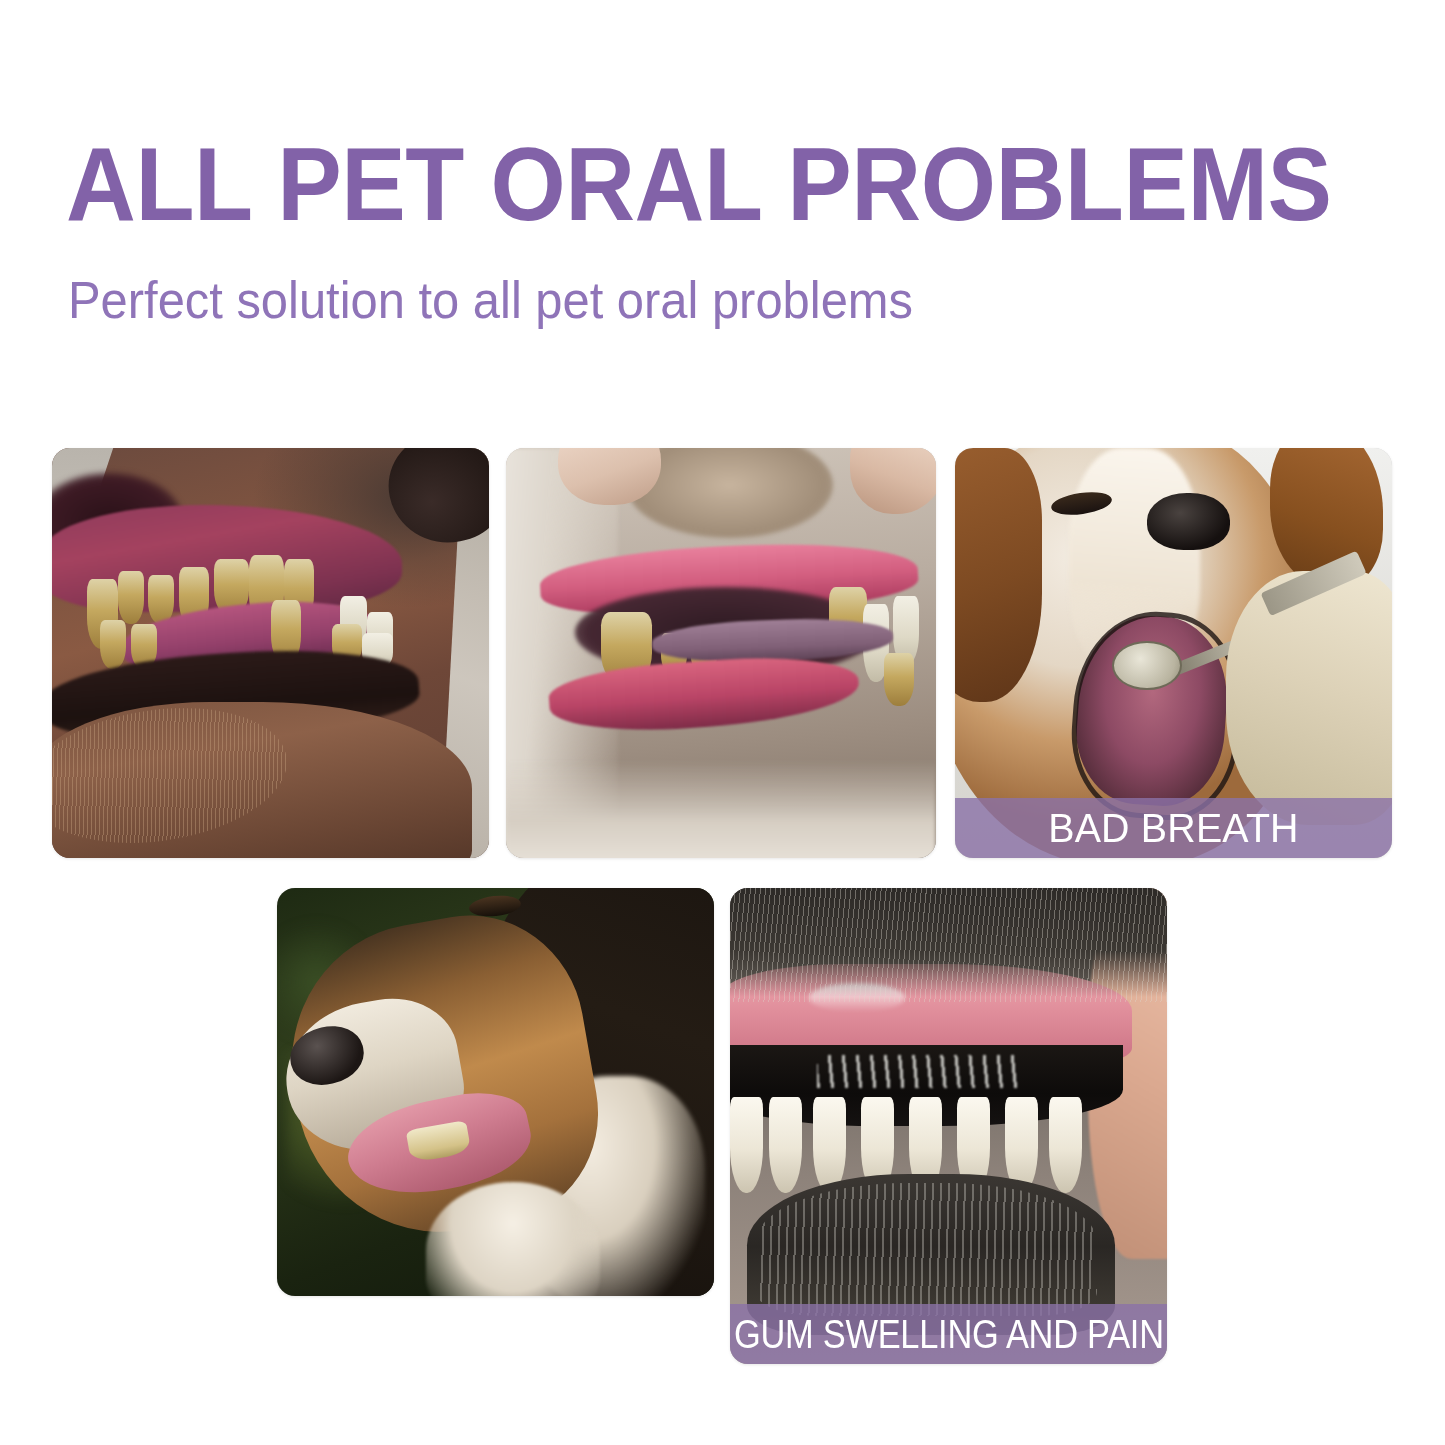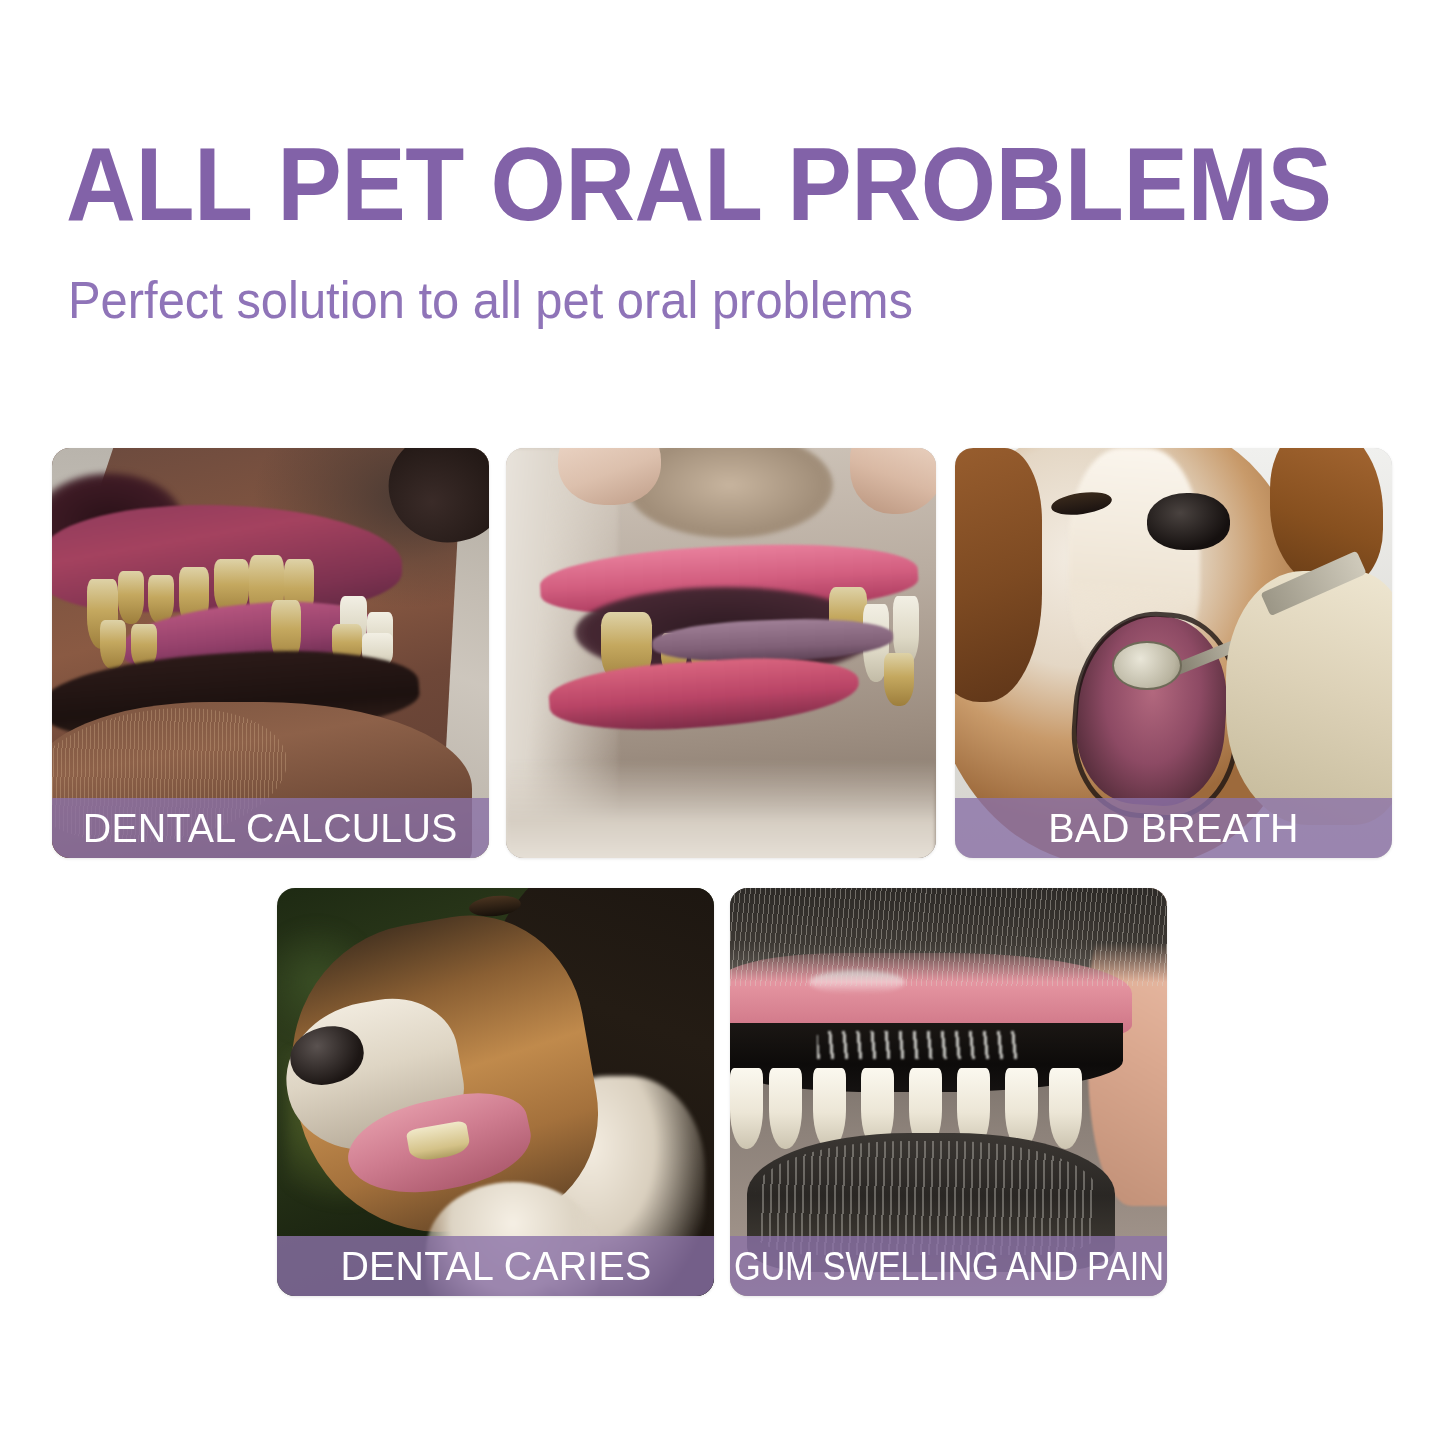--- a/index.html
+++ b/index.html
@@ -384,23 +384,20 @@
       <div class="tooth" style="left:11%; top:42%; width:6%; height:12%;"></div>
       <div class="tooth" style="left:18%; top:43%; width:6%; height:11%;"></div>
       <div class="tooth" style="left:50%; top:37%; width:7%; height:16%;"></div>
       <div class="tooth clean" style="left:66%; top:36%; width:6%; height:13%;"></div>
       <div class="tooth clean" style="left:72%; top:40%; width:6%; height:11%;"></div>
       <div class="tooth" style="left:64%; top:43%; width:7%; height:10%;"></div>
       <div class="tooth clean" style="left:71%; top:45%; width:7%; height:9%;"></div>
       <div class="layer lip-lower"></div>
       <div class="layer chin"></div>
       <div class="layer chin-fur"></div>
-      <div class="card-label">
-        <span class="card-label-text">DENTAL CALCULUS</span>
-      </div>
     </div>
   </div>
 
   <div class="card" style="left:506px; top:448px; width:430px; height:410px;">
     <div class="card-photo p2">
       <div class="layer fur-left"></div>
       <div class="layer fluff-top"></div>
       <div class="layer finger-l"></div>
       <div class="layer finger-r"></div>
       <div class="layer gum-strip"></div>
@@ -444,27 +441,24 @@
       <div class="layer bokeh"></div>
       <div class="layer body"></div>
       <div class="layer ruff"></div>
       <div class="layer face"></div>
       <div class="layer muzzle"></div>
       <div class="layer nose4"></div>
       <div class="layer eye4"></div>
       <div class="layer tongue4"></div>
       <div class="layer teeth4"></div>
       <div class="layer chest"></div>
-      <div class="card-label">
-        <span class="card-label-text">DENTAL CARIES</span>
-      </div>
     </div>
   </div>
 
-  <div class="card" style="left:730px; top:888px; width:437px; height:408px;">
+  <div class="card" style="left:730px; top:888px; width:437px; height:476px;">
     <div class="card-photo p5">
       <div class="layer skin-r"></div>
       <div class="layer gum5"></div>
       <div class="layer gum-highlight"></div>
       <div class="layer fur-top"></div>
       <div class="layer fur-tex"></div>
       <div class="layer gumline"></div>
       <div class="layer gumline-gloss"></div>
       <div class="t5" style="left:0%;"></div>
       <div class="t5" style="left:9%;"></div>

